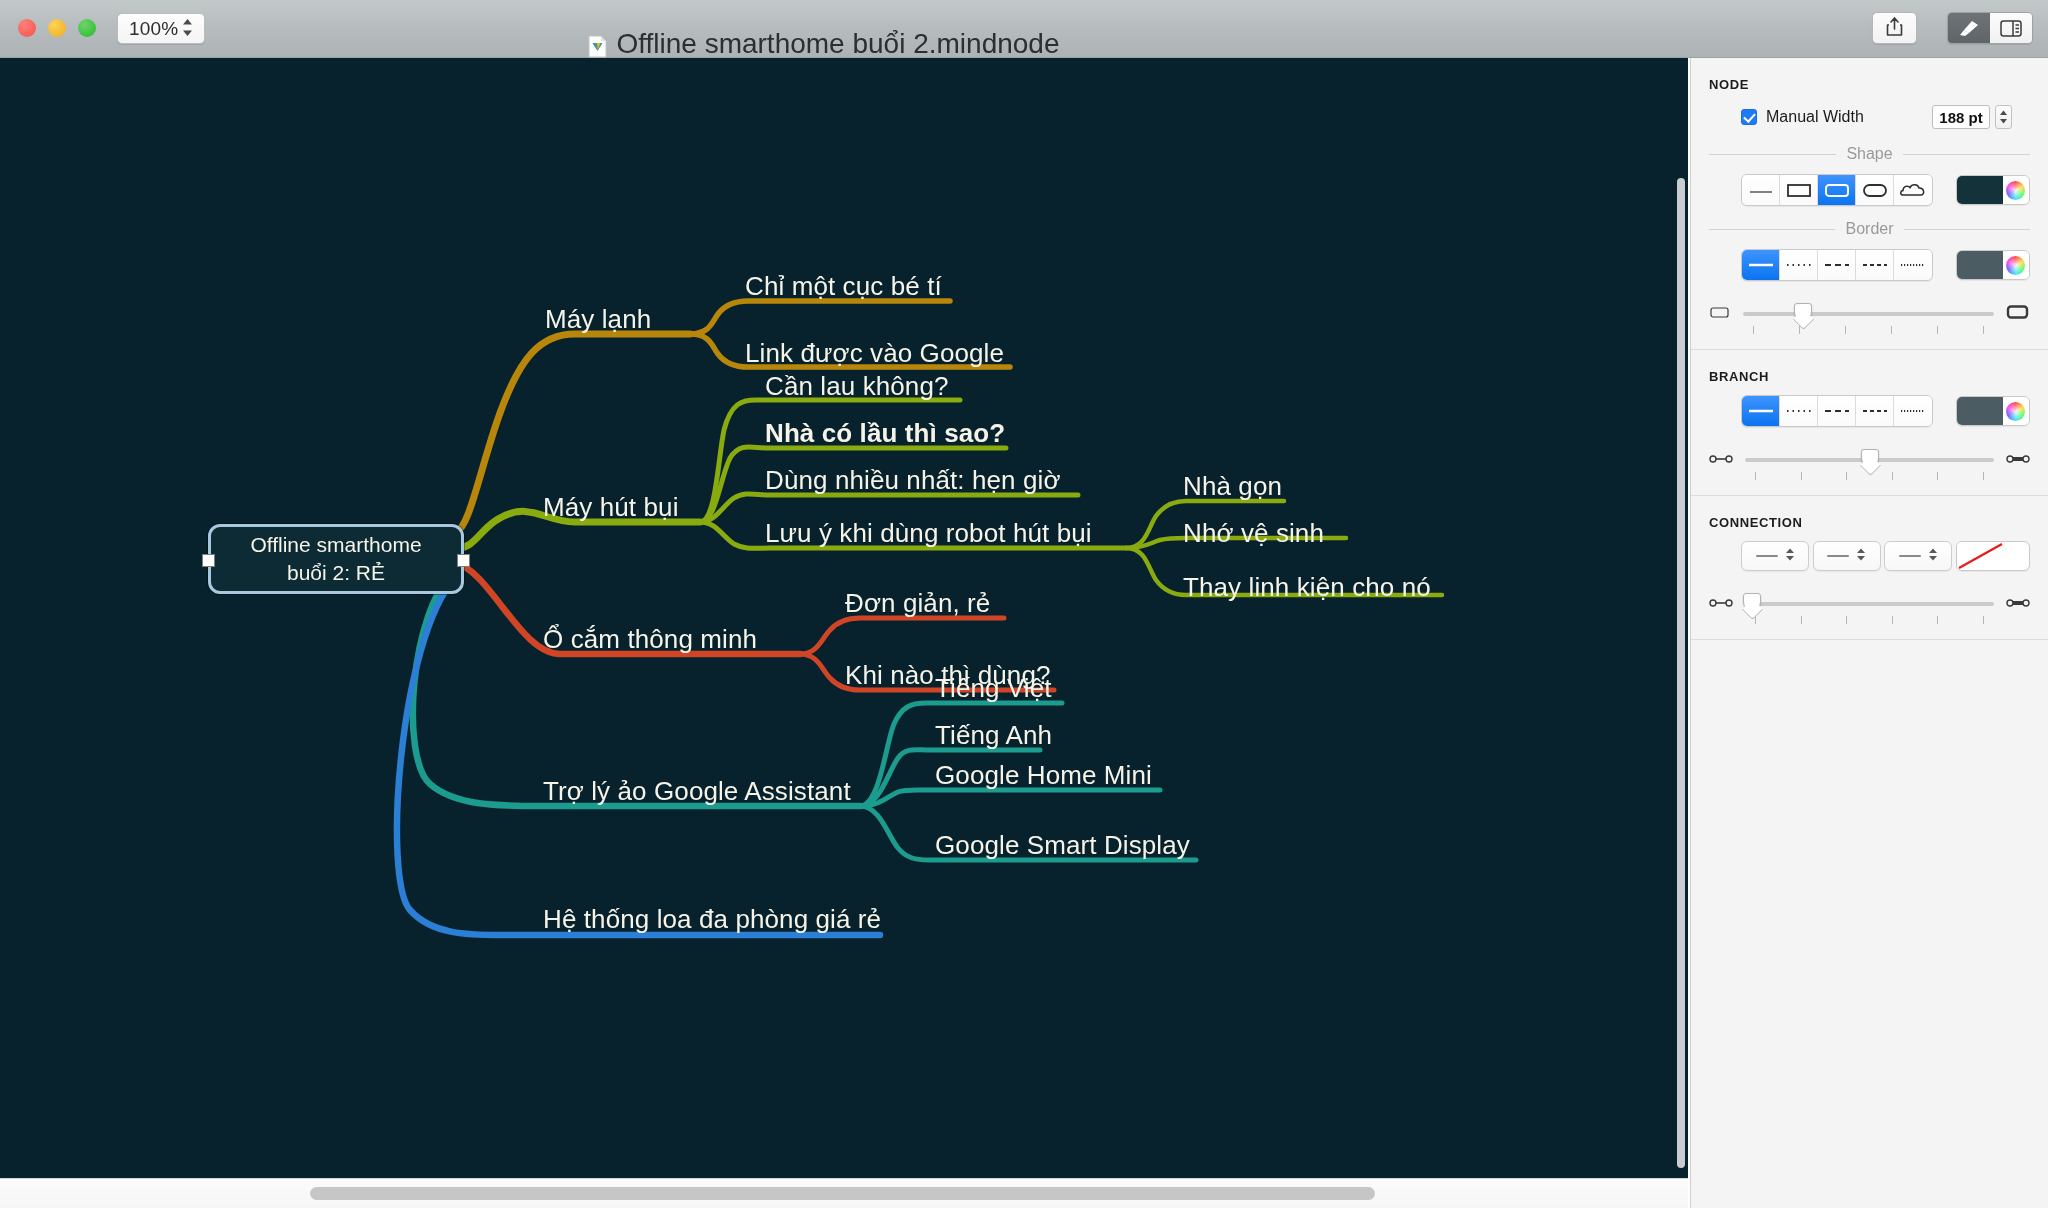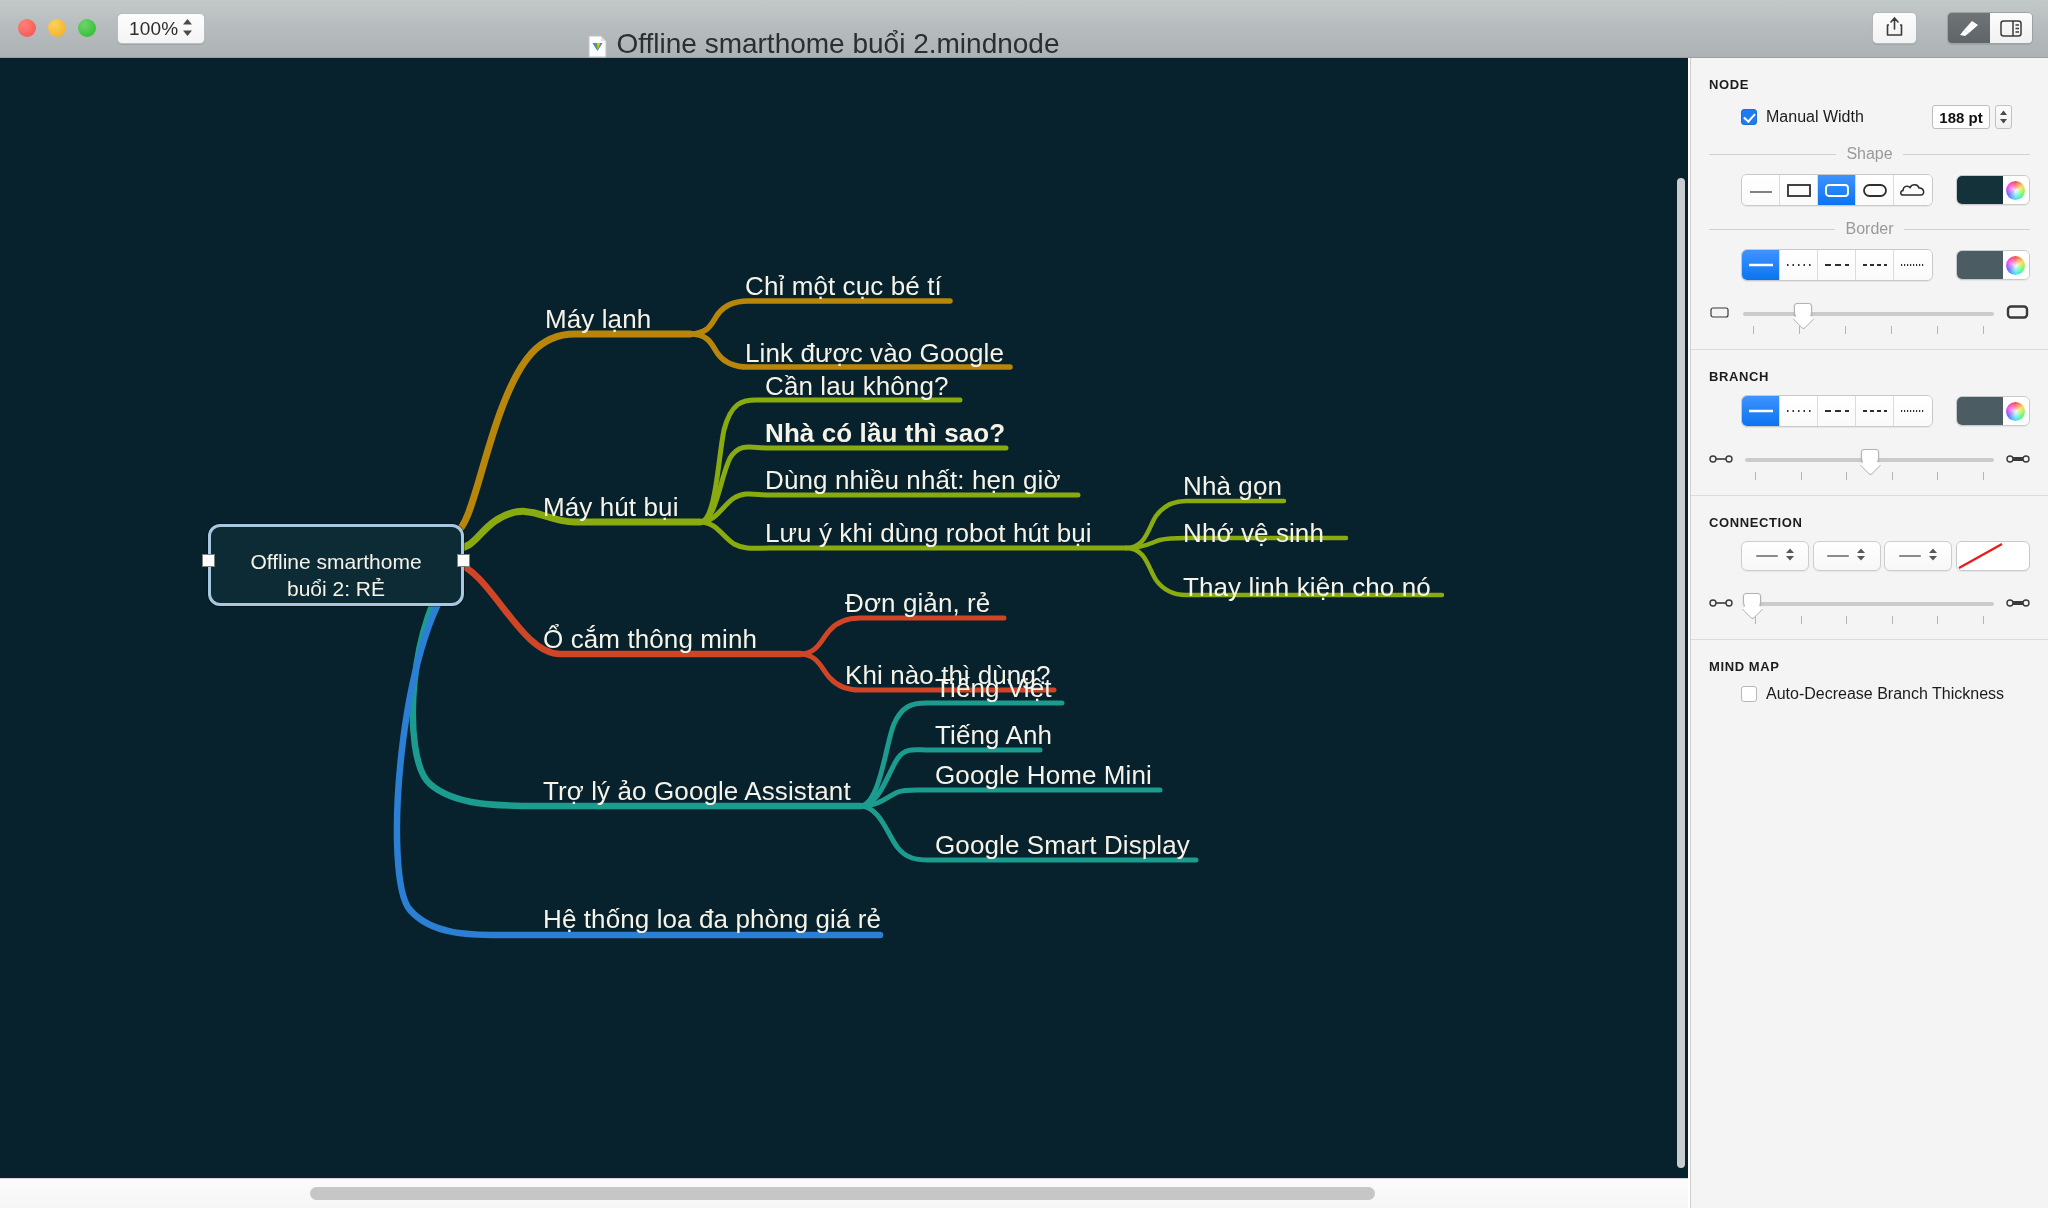--- a/index.html
+++ b/index.html
@@ -67,23 +67,23 @@
     background: #07222c; overflow: hidden;
   }
   #canvas-svg { position:absolute; left:0; top:0; }
 
   .node-label {
     position: absolute; color: #f6f3e8; font-size: 26px; white-space: nowrap;
     letter-spacing: .1px; line-height: 1;
   }
 
   #central-node {
-    position: absolute; left: 208px; top: 466px; width: 256px; height: 82px;
+    position: absolute; left: 208px; top: 466px; width: 256px; height: 70px;
     background: #0d2b34; border: 3px solid #a8c8e0; border-radius: 12px;
-    display: flex; flex-direction: column; align-items: center; justify-content: flex-end;
+    display: flex; flex-direction: column; align-items: center; justify-content: center;
     box-shadow: 0 0 0 1px rgba(0,0,0,.35);
   }
   #central-node span { color: #f6f3e8; font-size: 21px; line-height: 1.32; text-align: center; }
   .handle {
     position: absolute; width: 13px; height: 13px; background: #ffffff;
     border: 1px solid #7d7d7d; top: 496px;
   }
   .handle.left  { left: 202px; }
   .handle.right { left: 457px; }
 
@@ -618,22 +618,15 @@
             <circle cx="4" cy="6" r="3" fill="none" stroke="#3a3a3a" stroke-width="1.4"></circle>
             <circle cx="20" cy="6" r="3" fill="none" stroke="#3a3a3a" stroke-width="1.4"></circle>
             <line x1="7" y1="6" x2="17" y2="6" stroke="#3a3a3a" stroke-width="4"></line>
           </svg>
         </span>
       </div>
     </div>
 
     <div class="sec-divider"></div>
 
-    <div class="section">
-      <div class="sec-title">MIND MAP</div>
-      <div class="row">
-        <span class="cb off"></span>
-        <span class="cb-label">Auto-Decrease Branch Thickness</span>
-      </div>
-    </div>
 
   </div>
 </div>
 
 </body></html>

